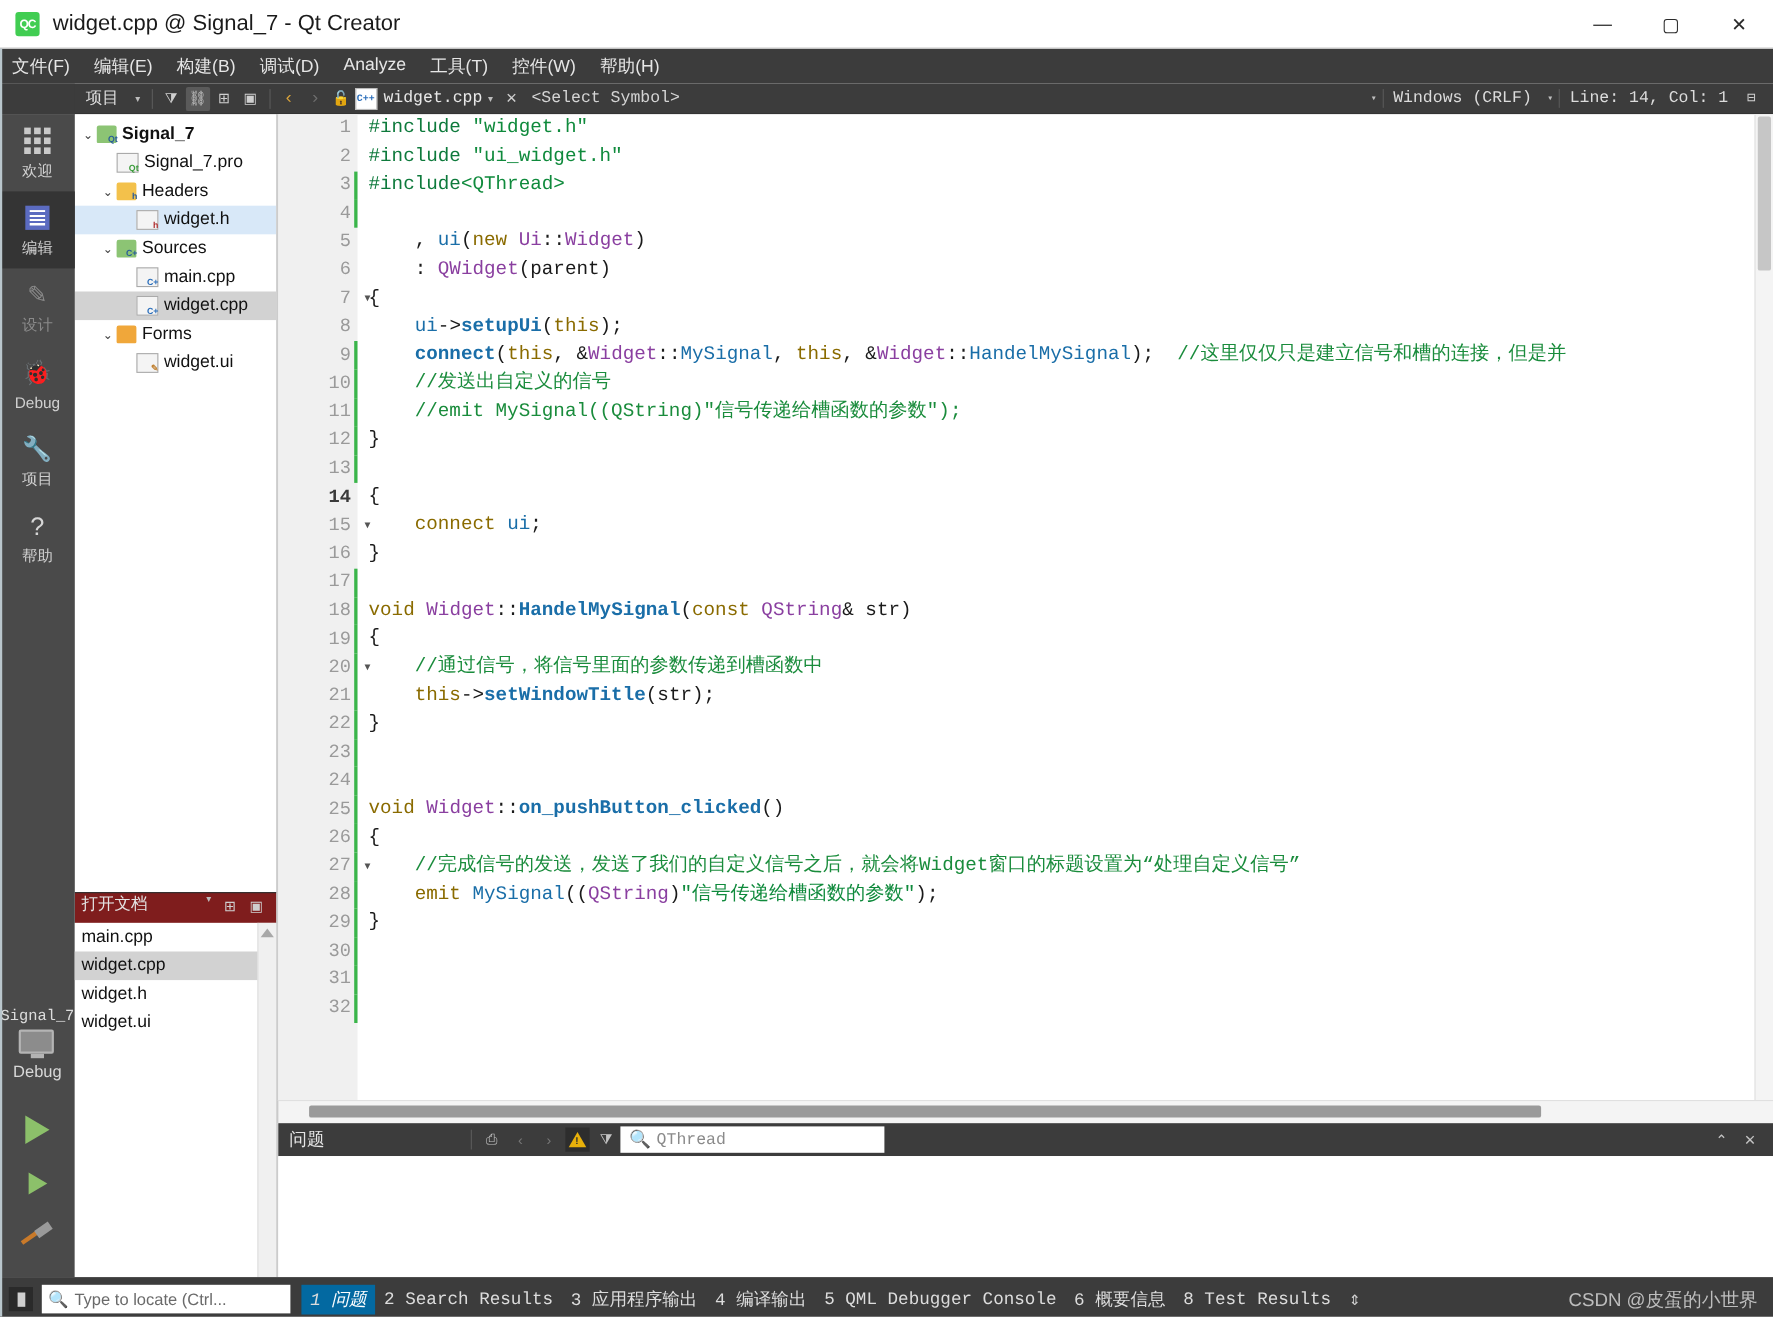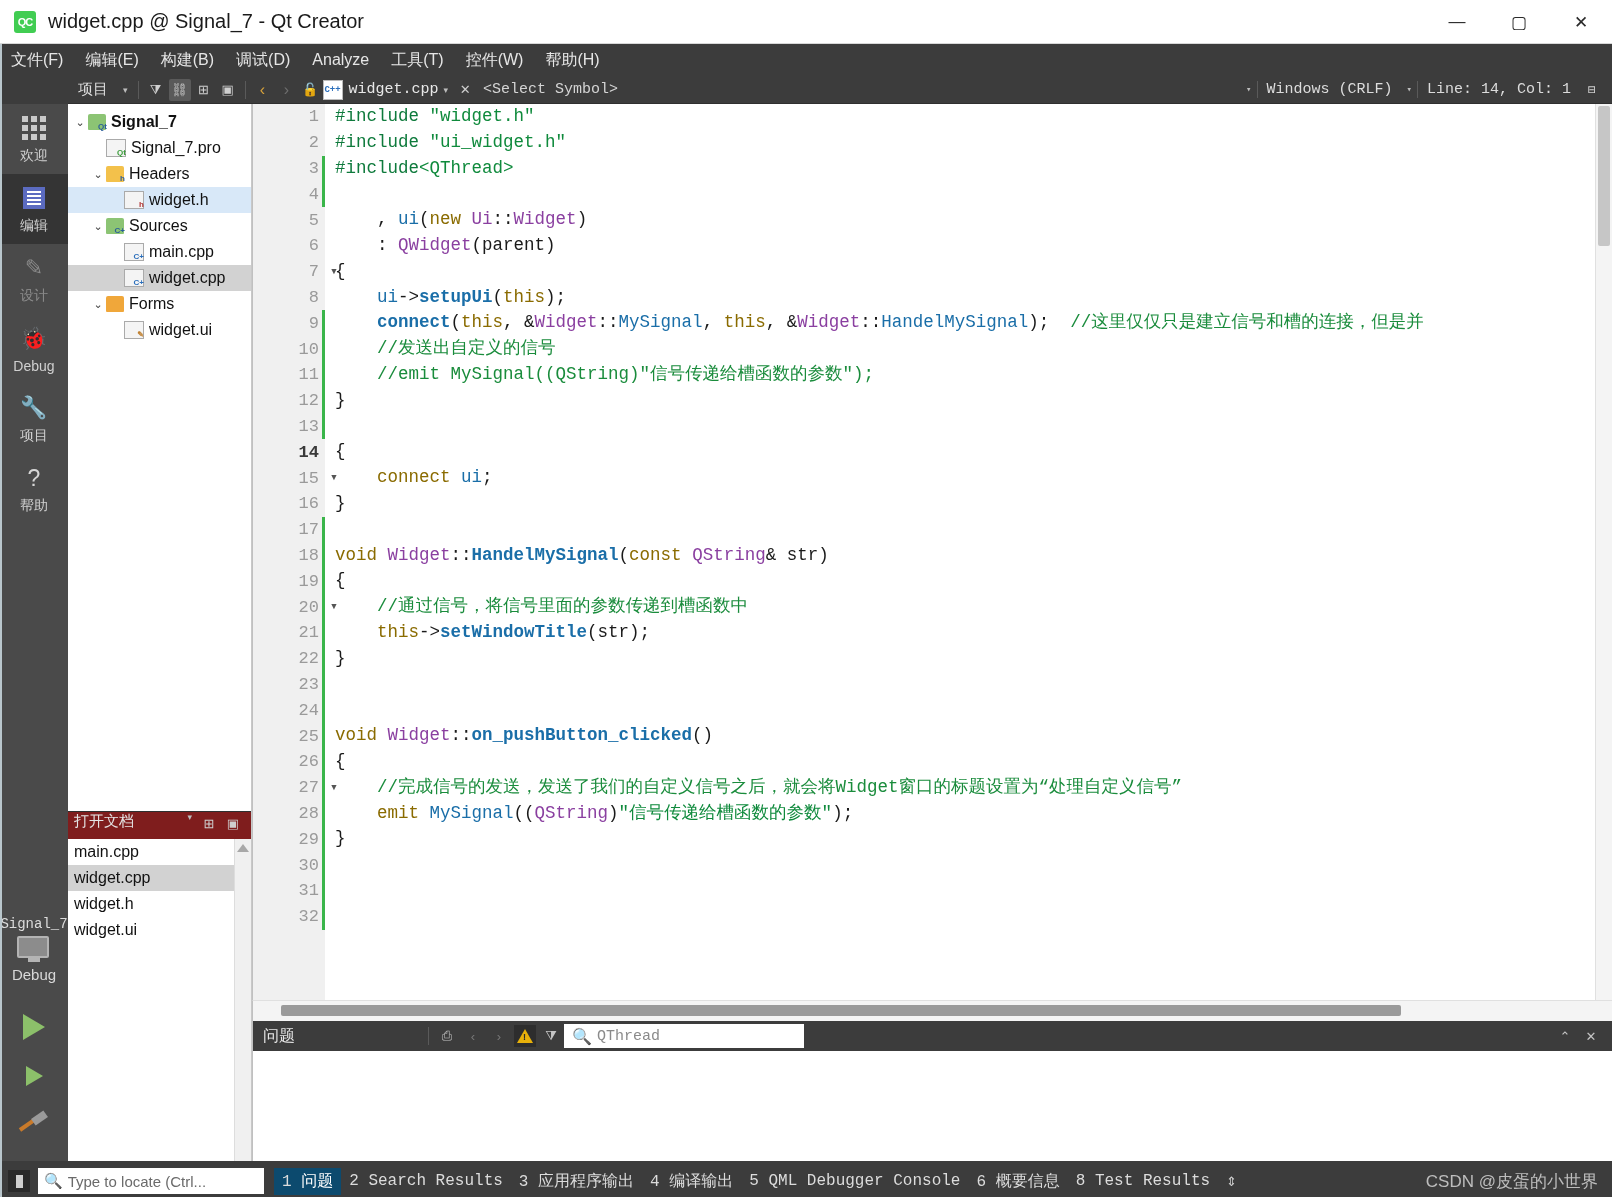--- a/index.html
+++ b/index.html
@@ -341,21 +341,21 @@
   .locate {
     width: 226px; height: 26px; background: #fff;
     display: flex; align-items: center; padding-left: 6px;
     box-sizing: border-box; color: #6a6a6a; font-size: 15px;
   }
   .sb-tabs { display: flex; align-items: center; margin-left: 10px; }
   .sb-tab {
     color: #dcdcdc; font-size: 16px; padding: 3px 8px;
     font-family: "Liberation Mono", monospace; white-space: nowrap;
   }
-  .sb-tab.active { background: #0c4a6e; color: #ffffff; }
+  .sb-tab.active { background: #0369a1; color: #ffffff; font-style: italic; }
   .sb-tab .num { color: #dcdcdc; }
   .sb-arrows { color: #cfcfcf; font-size: 13px; padding-left: 8px; }
   .watermark {
     position: absolute; right: 14px; top: 9px;
     color: #cbcbcb; font-size: 17px; opacity: .9;
   }
   .left-edge {
     position: absolute; left: 0; top: 44px; bottom: 0; width: 2px;
     background: #b9c6cc;
   }

